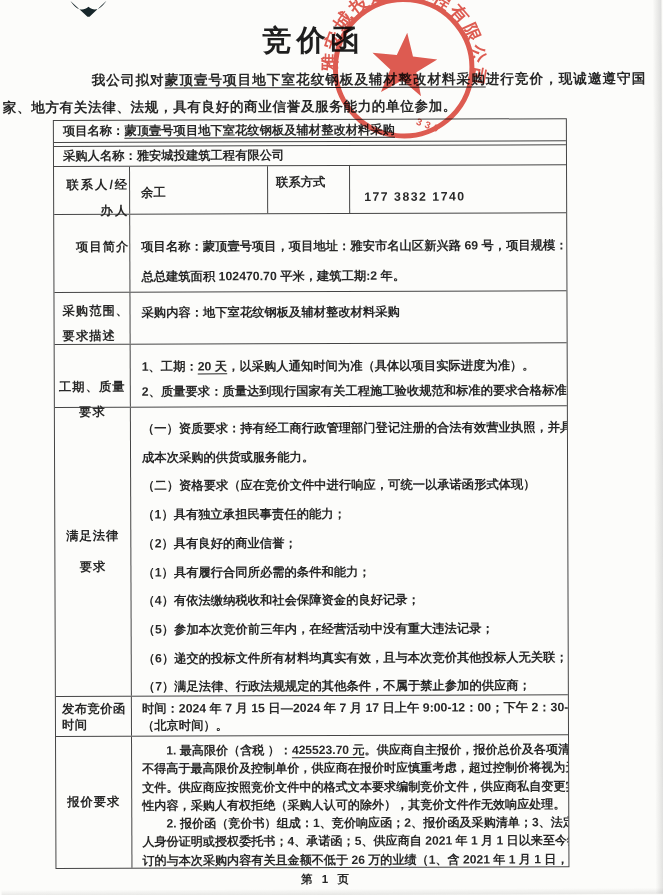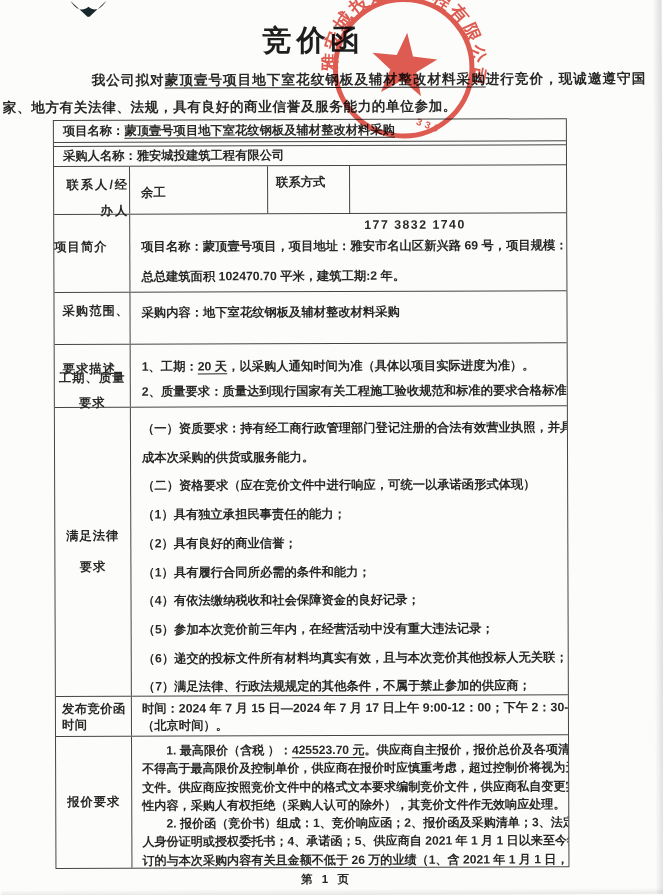--- a/index.html
+++ b/index.html
@@ -41,29 +41,29 @@
   .lab {
     width:76px; flex:none; border-right:1.5px solid #454545;
     display:flex; flex-direction:column; letter-spacing:1px;
   }
   .con { flex:1; white-space:nowrap; overflow:hidden; }
   .line { white-space:nowrap; }
 
   #r3 .lab { padding:5px 0 0 7px; line-height:26px; letter-spacing:2px;text-align:right; }
   #r3 .c2 { width:138px; flex:none; border-right:1.5px solid #454545; padding:18px 0 0 11px; }
   #r3 .c3 { width:82px; flex:none; border-right:1.5px solid #454545; padding:8px 0 0 8px; }
-  #r3 .c4 { flex:1; padding:24px 0 0 14px; letter-spacing:1.5px;margin-top:28px; }
-
-  #r4 .lab { padding-top:24px; align-items:flex-start; }
+  #r3 .c4 { flex:1; padding:24px 0 0 14px; letter-spacing:1.5px; }
+
+  #r4 .lab { padding-top:24px; align-items:flex-end; }
   #r4 .con { padding:17px 0 0 11px; line-height:30px; }
 
-  #r5 .lab { padding:6px 0 0 8px; line-height:25px;gap:33px; }
+  #r5 .lab { padding:6px 0 0 8px; line-height:25px; }
   #r5 .con { padding:8px 0 0 11px; line-height:25px; }
 
-  #r6 .lab { padding-top:21px; align-items:center; text-align:center; line-height:25px; }
+  #r6 .lab { padding-top:30px; align-items:center; text-align:center; line-height:25px; }
   #r6 .con { padding:10px 0 0 11px; line-height:25px; }
 
   #r7 .lab { justify-content:center; align-items:center; text-align:center; line-height:31px; }
   #r7 .con { padding:7px 0 0 11px; line-height:28.7px; }
 
   #r8 .lab { padding:4px 0 4px 6px; line-height:16px; letter-spacing:0.5px; }
   #r8 .con { padding:4px 0 0 10px; line-height:16.5px; }
 
   #r9 .lab { justify-content:center; align-items:center; }
   #r9 .con { padding:5px 0 0 10px; line-height:18.3px; font-size:12.1px; }

